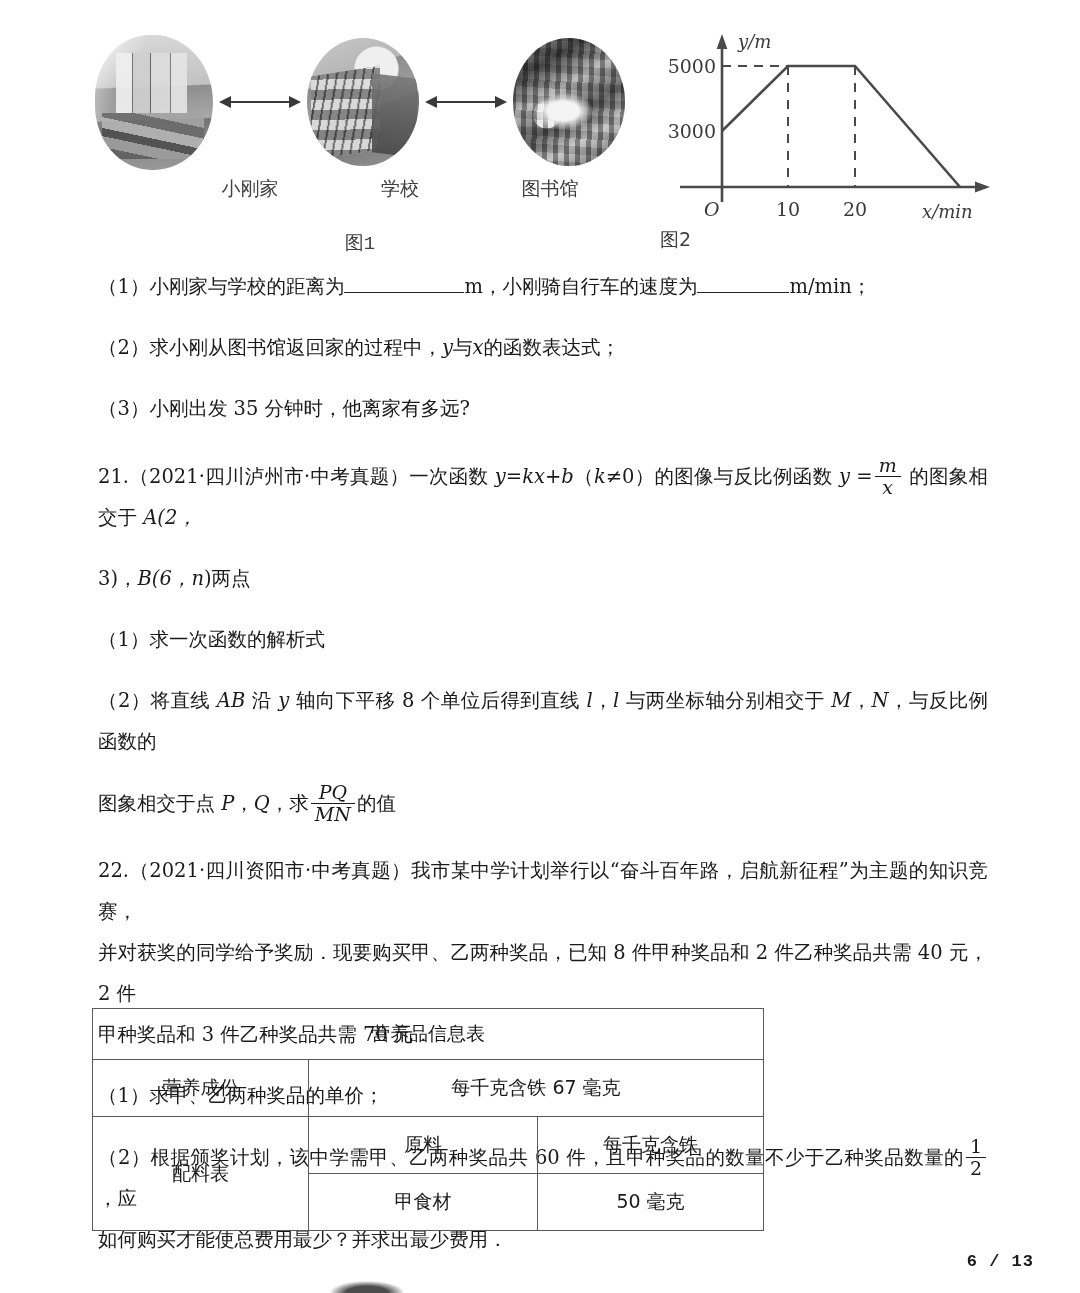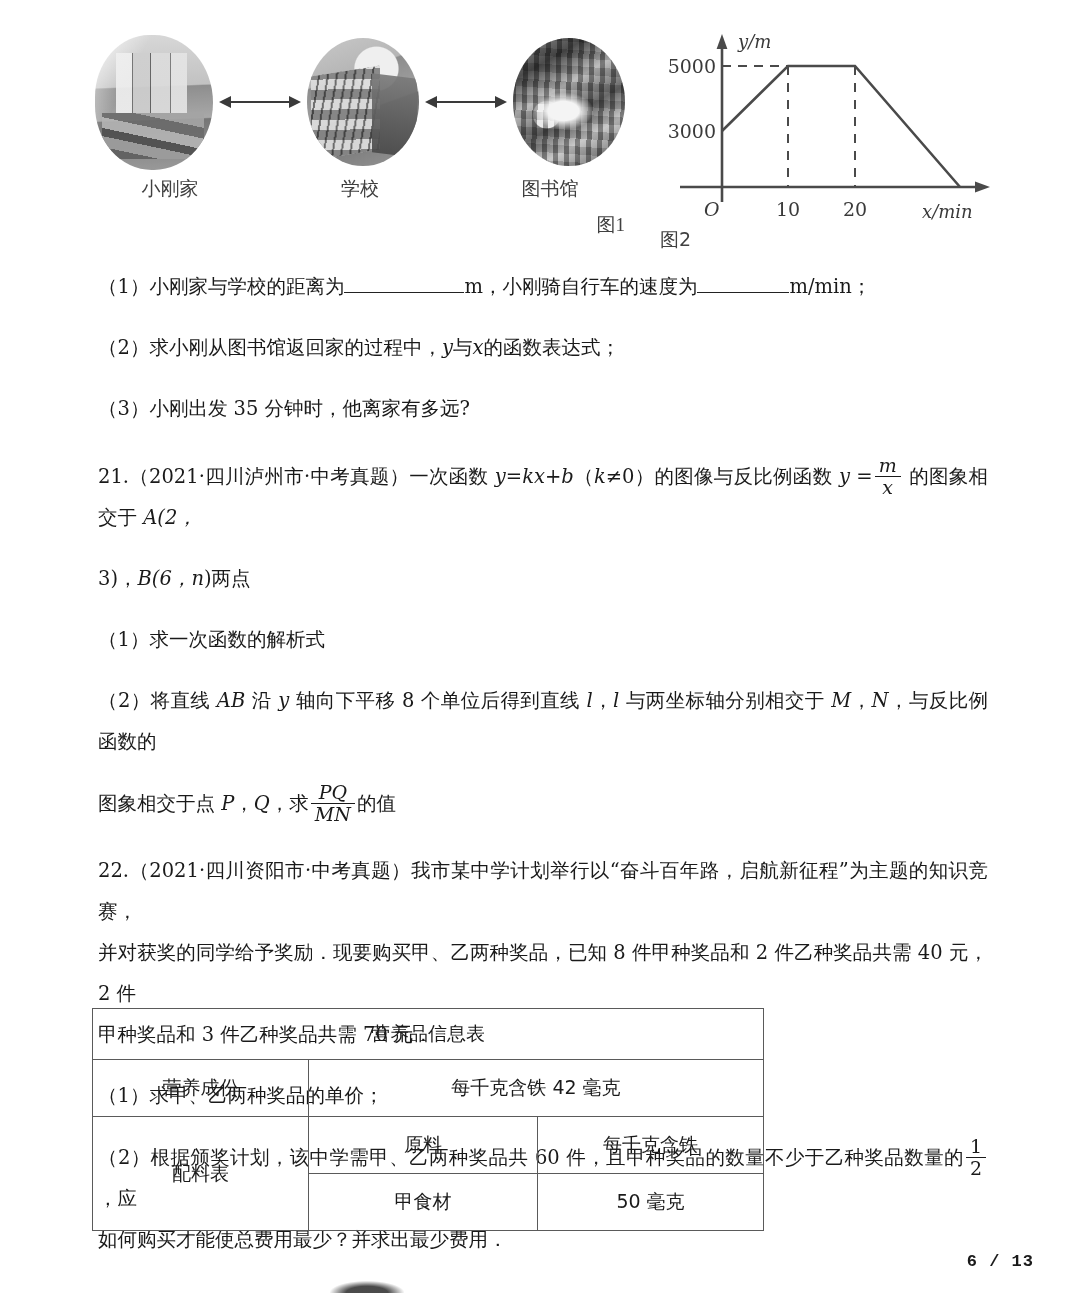--- a/index.html
+++ b/index.html
@@ -155,34 +155,34 @@
   }
   .arrow2 .head.left  { left: 0;  border-right: 12px solid #3a3a3a; }
   .arrow2 .head.right { right: 0; border-left: 12px solid #3a3a3a; }
 
   .fig1-labels {
     position: absolute;
     left: 0; top: 148px;
     width: 530px;
     height: 34px;
     display: flex;
-    justify-content: space-between;
+    justify-content: flex-end;
     font-size: 19px;
     color: #404040;
     font-family: "DejaVu Sans", "Liberation Sans", sans-serif;
   }
   .fig1-labels span { width: 150px; text-align: center; }
   .fig1-caption {
     position: absolute;
-    left: 0; top: 184px;
+    left: 0; top: 202px;
     width: 530px;
-    text-align: right;
+    text-align: center;
     font-size: 19px;
     color: #404040;
-    font-family: Liberation Serif, serif;
+    font-family: Liberation Mono, monospace;
   }
 
   
   .fig2 {
     position: absolute;
     left: 660px; top: 24px;
     width: 360px;
     height: 230px;
   }
   .fig2 svg { display: block; }
@@ -369,21 +369,21 @@
 
   </div>
 
   <table class="info-table">
     <tbody>
         <tr class="row-title">
       <td colspan="3">营养品信息表</td>
     </tr>
     <tr class="row-comp">
       <td style="width:215px">营养成份</td>
-      <td colspan="2">每千克含铁 42 毫克</td>
+      <td colspan="2">每千克含铁 67 毫克</td>
     </tr>
     <tr class="row-mat">
       <td rowspan="2">配料表</td>
       <td style="width:228px">原料</td>
       <td>每千克含铁</td>
     </tr>
     <tr class="row-mat">
       <td>甲食材</td>
       <td>50 毫克</td>
     </tr>

